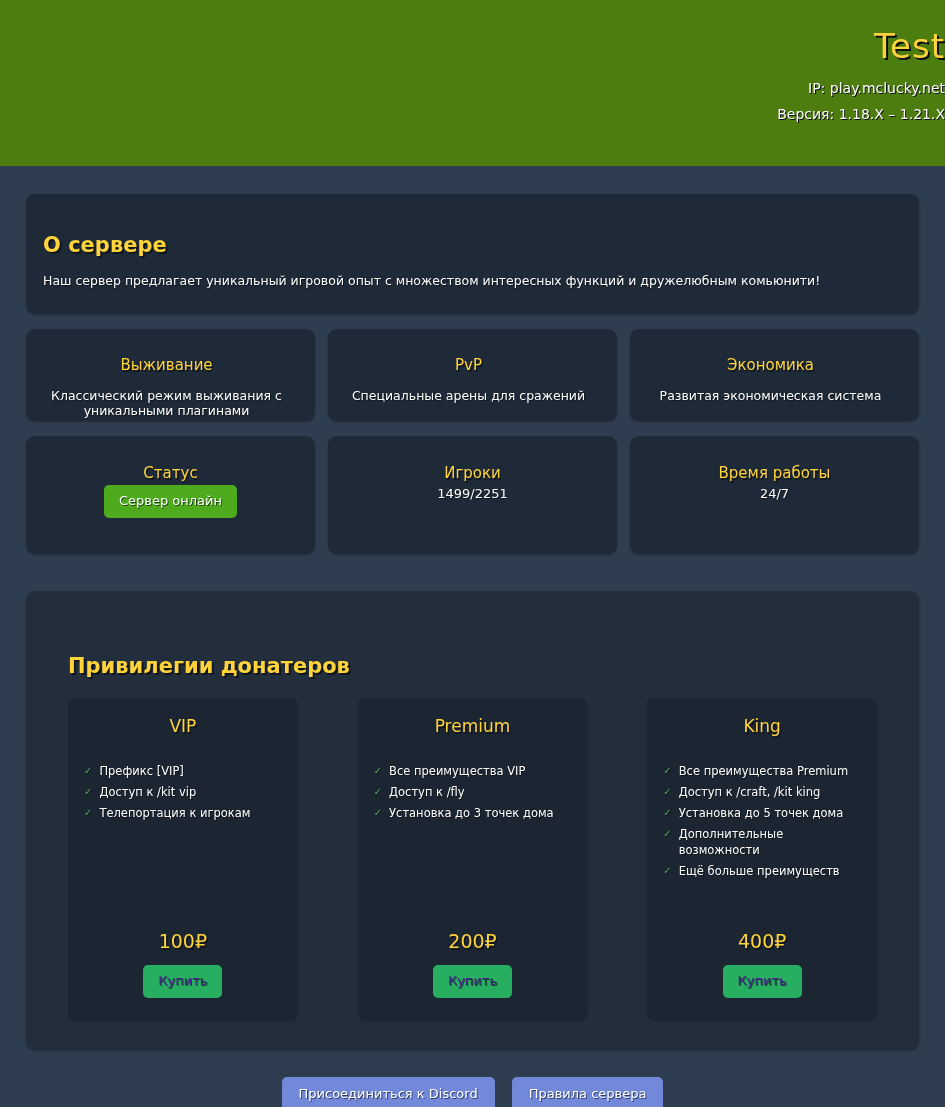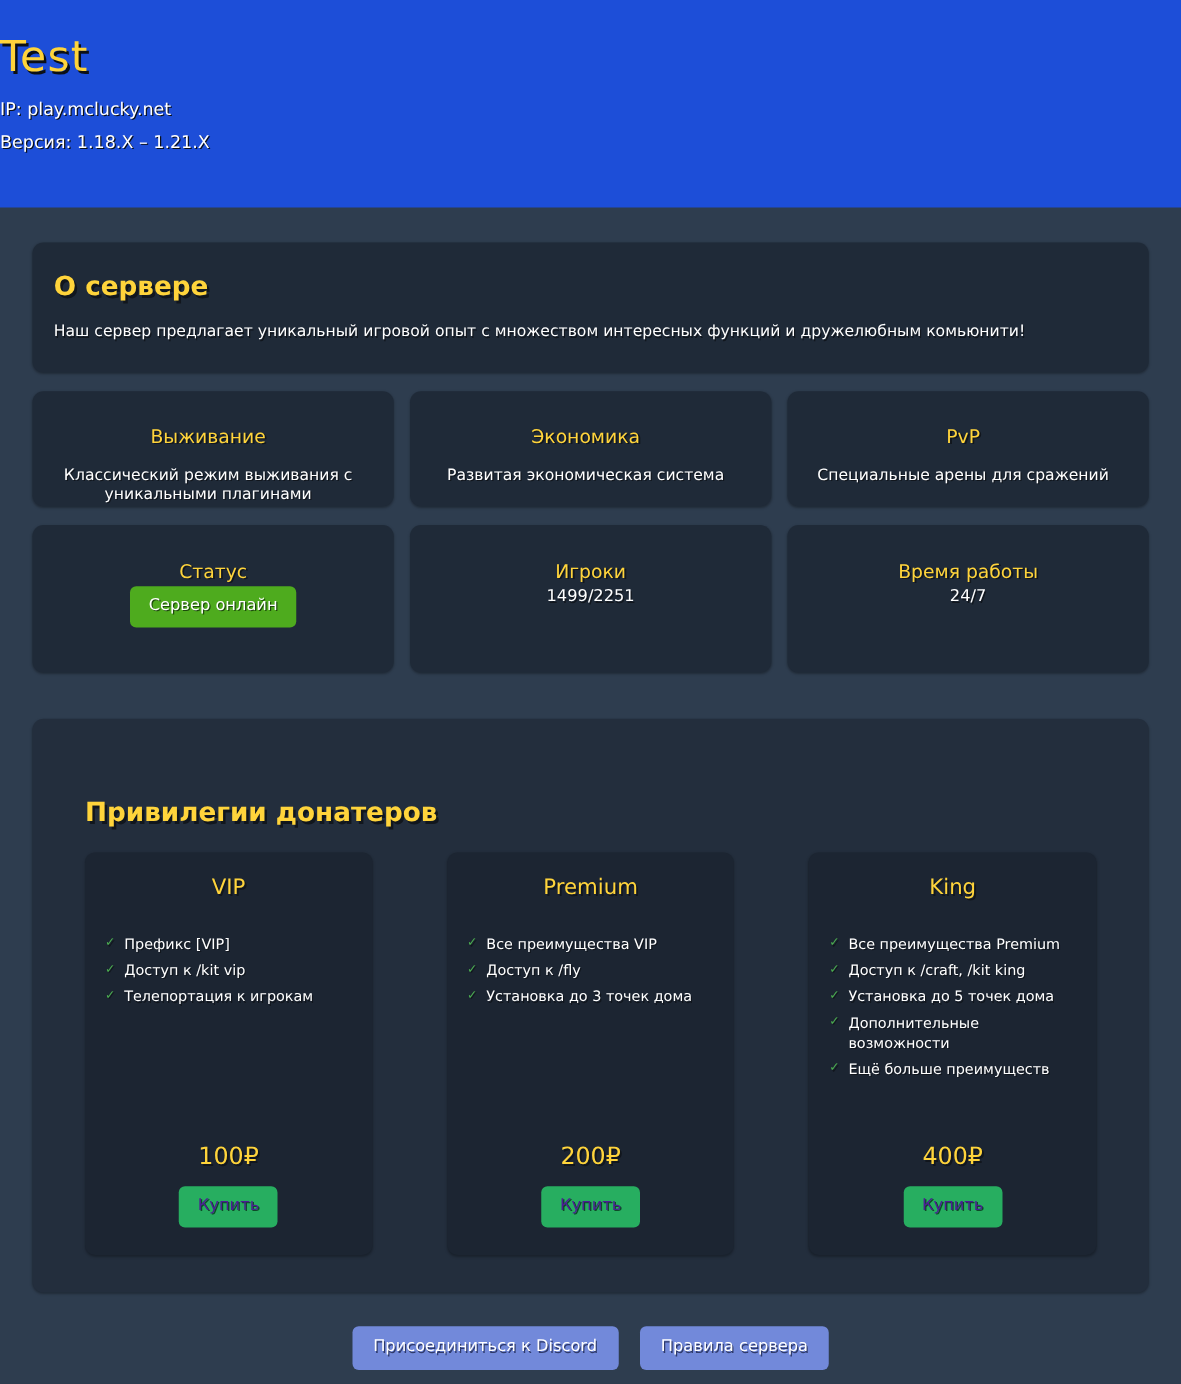--- a/index.html
+++ b/index.html
@@ -13,26 +13,26 @@
   }
 
   body {
     overflow: hidden;
     display: flex;
     flex-direction: column;
   }
 
   
   .site-header {
-    background: #1d4ed8;
+    background: #4d7c0f;
     height: 166px;
     flex: 0 0 166px;
     display: flex;
     flex-direction: column;
-    align-items: flex-start;
+    align-items: flex-end;
     padding-top: 26px;
   }
 
   .site-title {
     font-size: 34px;
     line-height: 40px;
     color: #ffd43b;
     letter-spacing: 1px;
     text-shadow: 2px 2px 0 #0c1016;
     font-weight: normal;
@@ -54,21 +54,21 @@
   }
 
   .card {
     background: #1f2a38;
     border-radius: 9px;
     box-shadow: 0 1px 2px rgba(0,0,0,.30);
   }
 
   
   .about-card {
-    padding: 22px 16px 24px 16px;
+    padding: 38px 16px 24px 16px;
     margin-bottom: 15px;
   }
   .about-title {
     font-size: 21px;
     line-height: 26px;
     color: #ffd43b;
     text-shadow: 2px 2px 0 #11161d;
     margin-left: 1px;
     margin-bottom: 14px;
   }
@@ -258,26 +258,26 @@
     <h2 class="about-title">О сервере</h2>
     <p class="about-text">Наш сервер предлагает уникальный игровой опыт с множеством интересных функций и дружелюбным комьюнити!</p>
   </section>
 
   <section class="grid-3">
     <div class="card feature-card">
       <div class="feature-title">Выживание</div>
       <div class="feature-text">Классический режим выживания с уникальными плагинами</div>
     </div>
     <div class="card feature-card">
+      <div class="feature-title">PvP</div>
+      <div class="feature-text">Специальные арены для сражений</div>
+    </div>
+    <div class="card feature-card">
       <div class="feature-title">Экономика</div>
       <div class="feature-text">Развитая экономическая система</div>
-    </div>
-    <div class="card feature-card">
-      <div class="feature-title">PvP</div>
-      <div class="feature-text">Специальные арены для сражений</div>
     </div>
   </section>
 
   <section class="grid-3">
     <div class="card stat-card">
       <div class="stat-title">Статус</div>
       <button class="status-badge">Сервер онлайн</button>
     </div>
     <div class="card stat-card">
       <div class="stat-title">Игроки</div>

